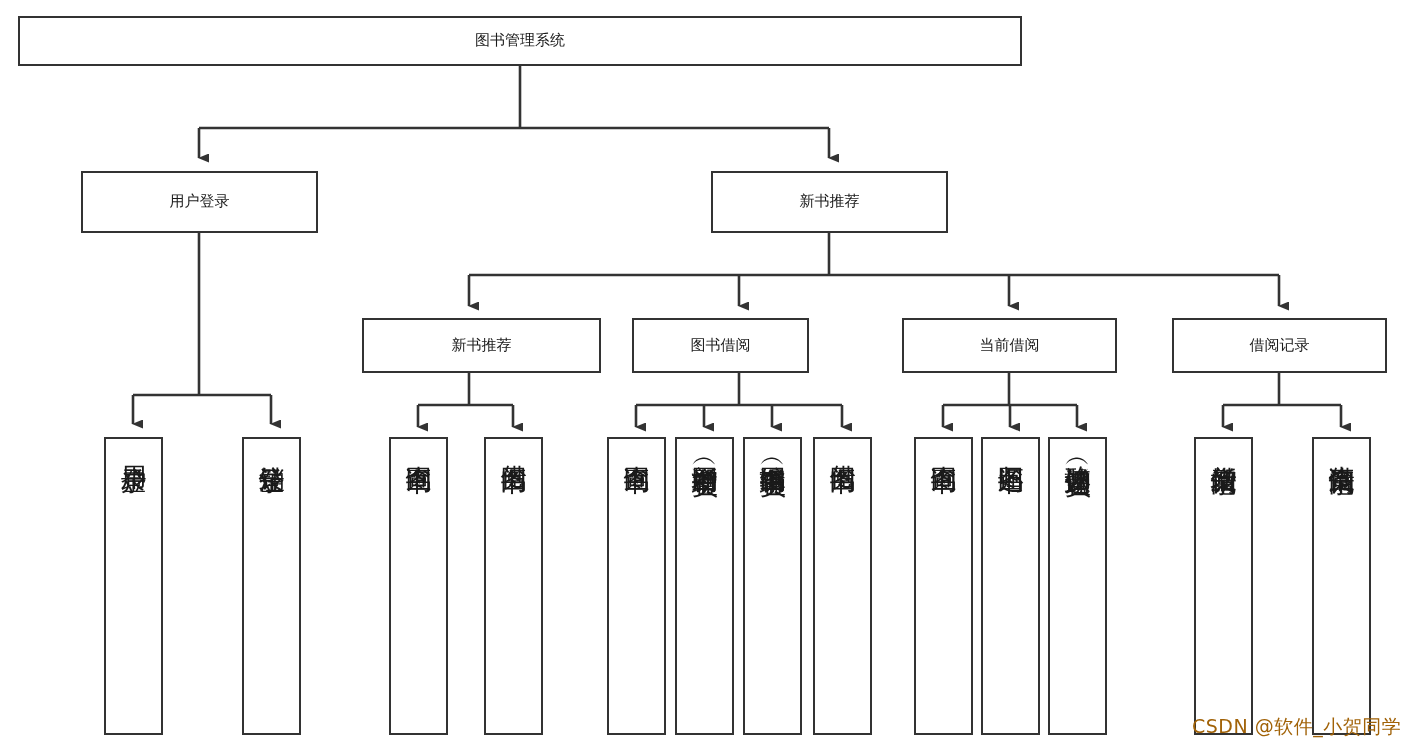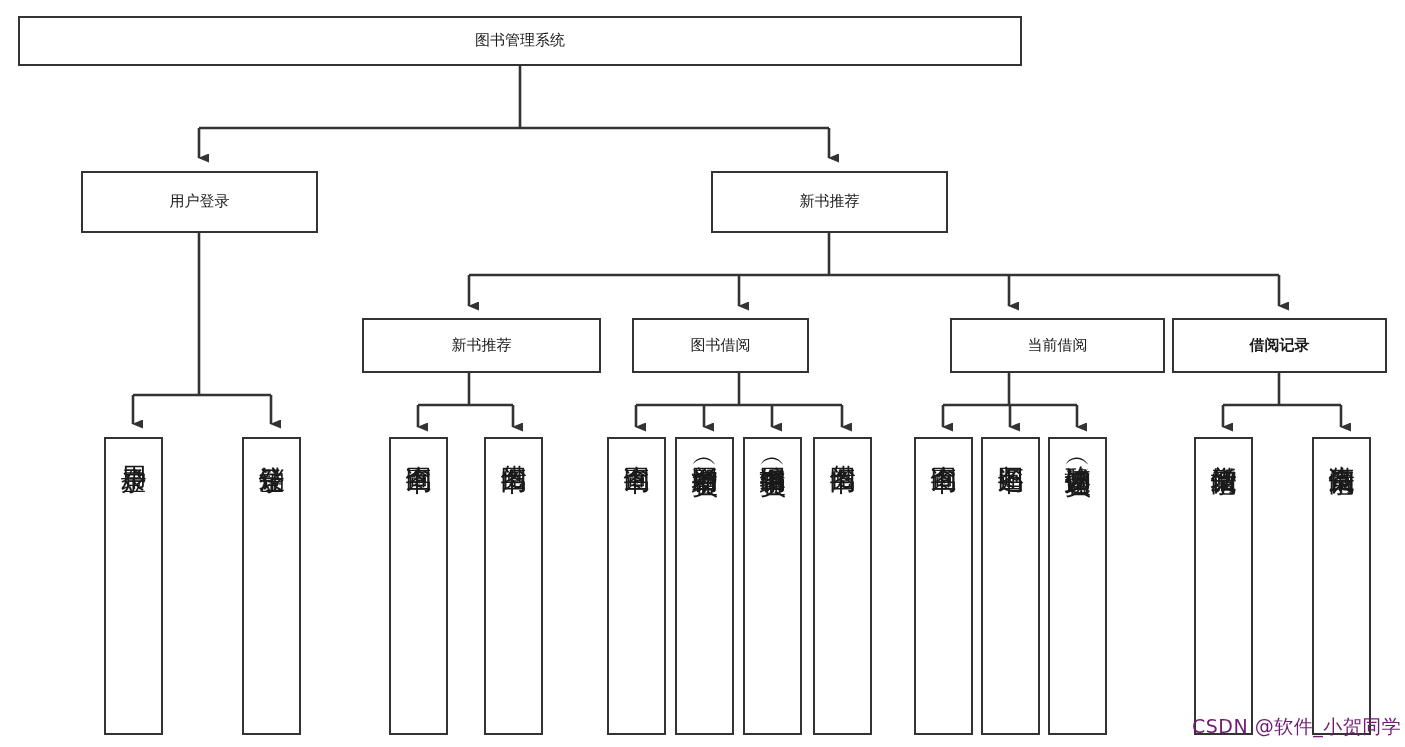--- a/index.html
+++ b/index.html
@@ -52,21 +52,21 @@
     writing-mode: vertical-rl;
     text-orientation: upright;
     font-size: 26px;
     letter-spacing: 1px;
     line-height: 1.05;
     white-space: normal;
   }
   .watermark {
     position: absolute;
     font-size: 19px;
-    color: #701a75;
+    color: #a16207;
     white-space: nowrap;
     letter-spacing: 0.5px;
   }
 </style>
 </head>
 <body>
 
 <div id="canvas">
 
   <svg class="edges" viewBox="0 0 1405 747">
@@ -129,24 +129,24 @@
   <div class="node horiz" style="left:711px; top:171px; width:237px; height:62px;">
     <span class="label">新书推荐</span>
   </div>
 
   <div class="node horiz" style="left:362px; top:318px; width:239px; height:55px;justify-content:center;">
     <span class="label">新书推荐</span>
   </div>
   <div class="node horiz" style="left:632px; top:318px; width:177px; height:55px;">
     <span class="label">图书借阅</span>
   </div>
-  <div class="node horiz" style="left:950px; top:318px; width:215px; height:55px;">
+  <div class="node horiz" style="left:902px; top:318px; width:215px; height:55px;">
     <span class="label">当前借阅</span>
   </div>
-  <div class="node horiz" style="left:1172px; top:318px; width:215px; height:55px;font-weight:bold;">
+  <div class="node horiz" style="left:1172px; top:318px; width:215px; height:55px;">
     <span class="label">借阅记录</span>
   </div>
 
   <div class="node vert" style="left:104px; top:437px; width:59px; height:298px;">
     <span class="label">用户登录</span>
   </div>
   <div class="node vert" style="left:242px; top:437px; width:59px; height:298px;">
     <span class="label">注销登录</span>
   </div>
 

